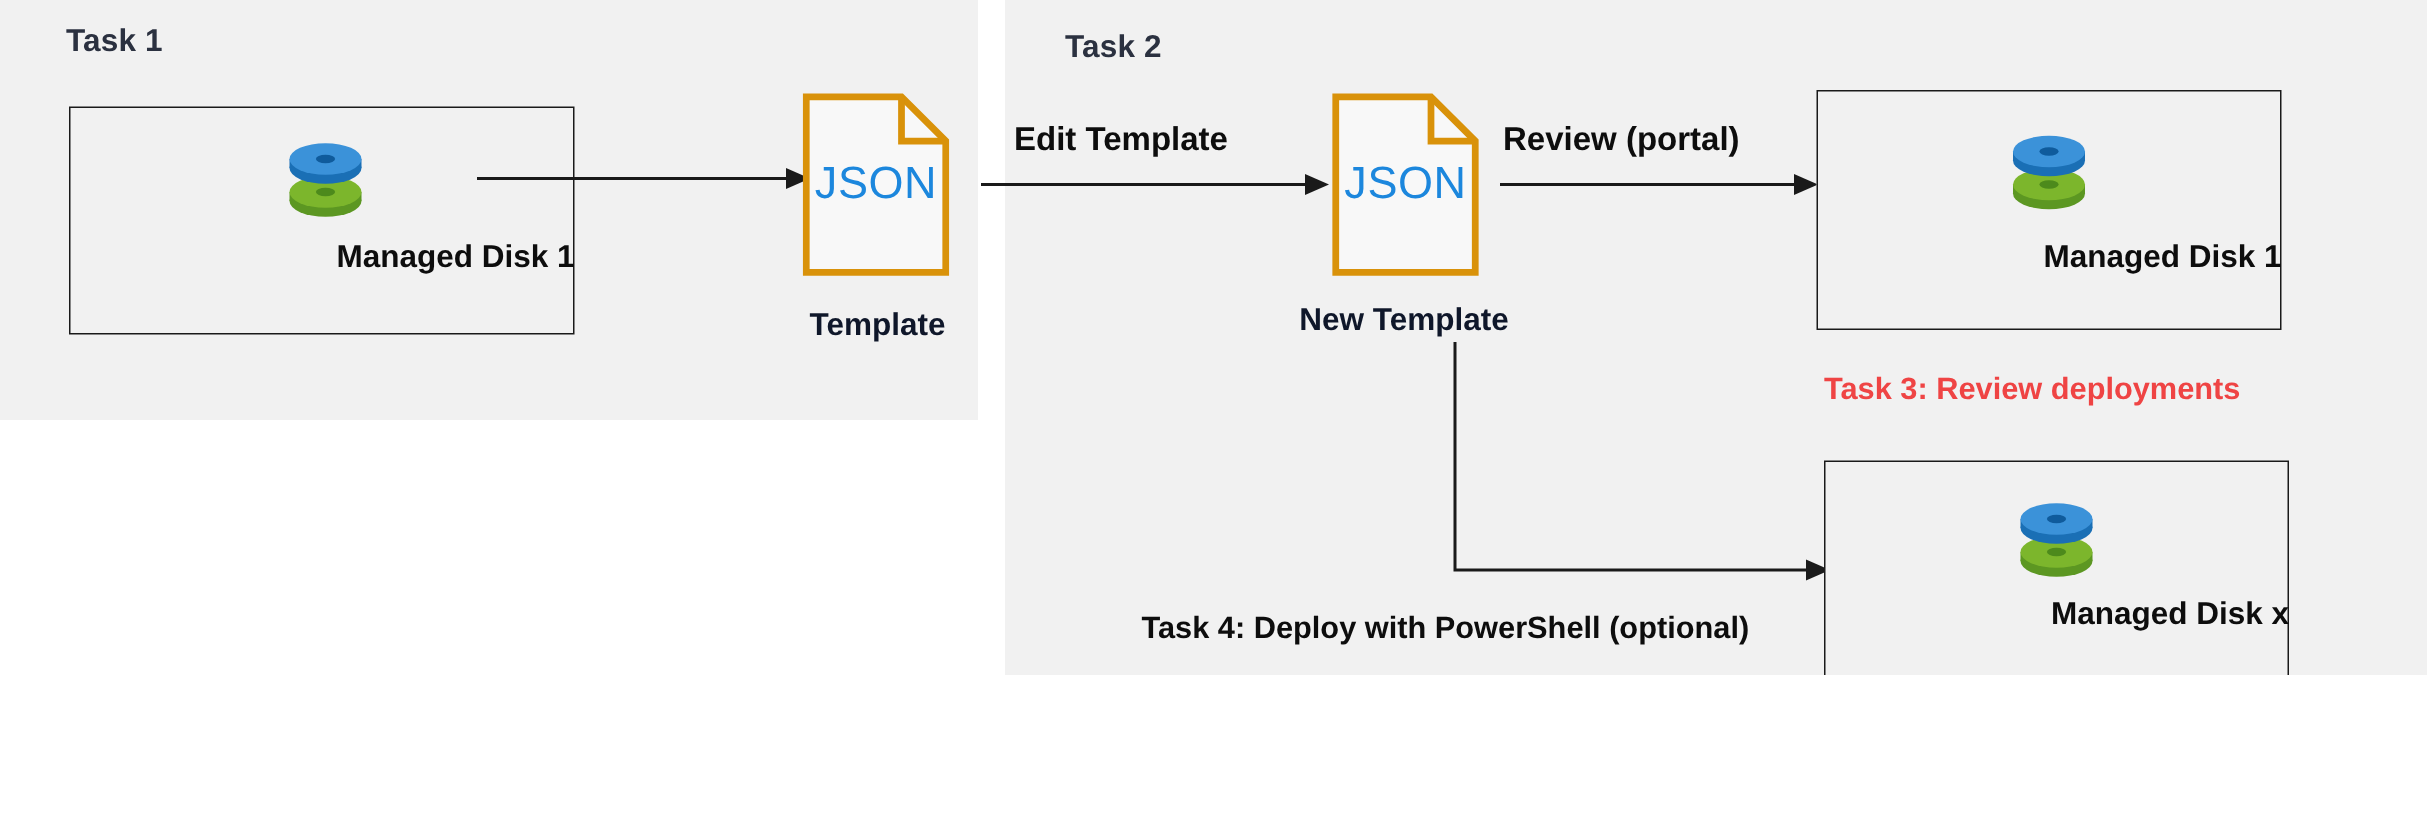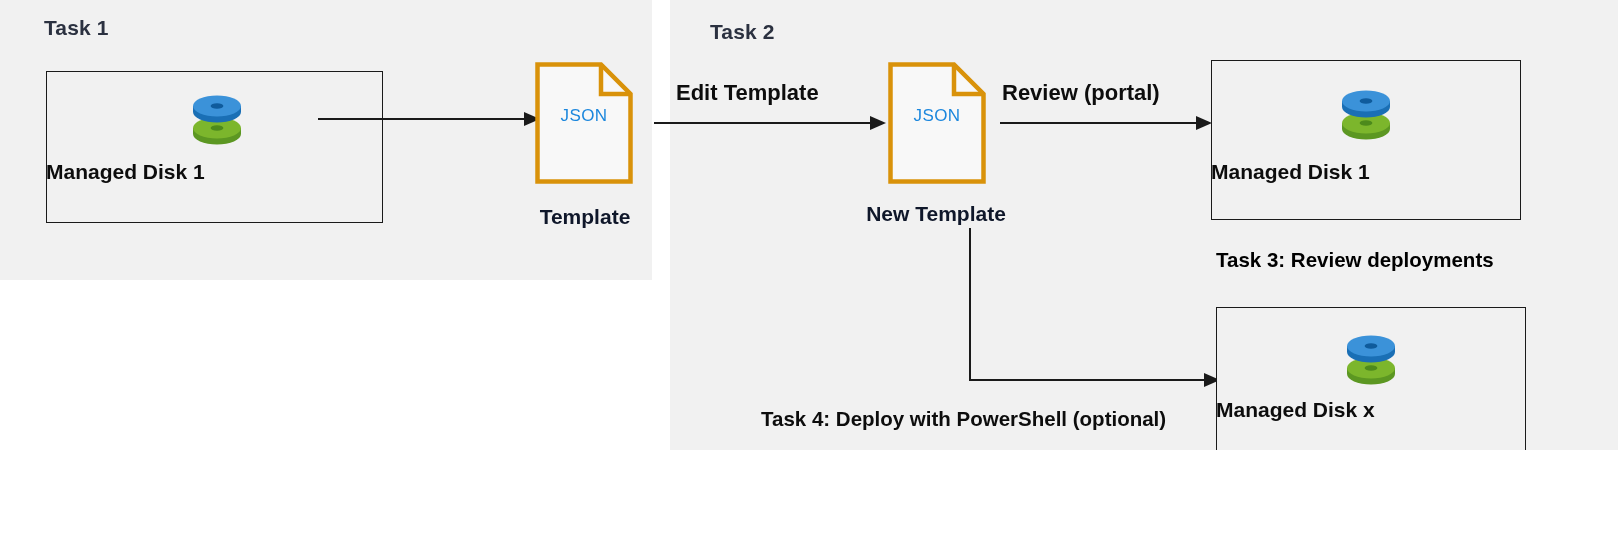--- a/index.html
+++ b/index.html
@@ -50,21 +50,21 @@
     position: absolute;
     width: 62px;
     height: 58px;
   }
   #disk-icon-left  { left: 186px;  top: 90px; }
   #disk-icon-right { left: 1335px; top: 85px; }
   #disk-icon-x     { left: 1340px; top: 330px; }
 
   .box-label {
     position: absolute;
-    text-align: left;
+    text-align: right;
     color: #0d0d0d;
     font-weight: bold;
     font-size: 21px;
     white-space: nowrap;
   }
   #label-disk1-left  { left: 46px;   top: 160px; width: 337px; }
   #label-disk1-right { left: 1211px; top: 160px; width: 310px; }
   #label-diskx       { left: 1216px; top: 398px; width: 310px; }
 
   
@@ -75,21 +75,21 @@
   }
   #json-doc-template    { left: 535px; top: 62px; }
   #json-doc-newtemplate { left: 888px; top: 62px; }
   .json-doc svg { display: block; width: 100%; height: 100%; }
   .json-doc-text {
     position: absolute;
     left: 0; right: 0;
     top: 44px;
     text-align: center;
     color: #1c87dd;
-    font-size: 17px;
+    font-size: 30px;
     font-weight: normal;
     letter-spacing: .4px;
   }
 
   .doc-caption {
     position: absolute;
     text-align: center;
     color: #0f172a;
     font-weight: bold;
     font-size: 21px;
@@ -117,21 +117,21 @@
     font-size: 20.5px;
     line-height: 29px;
     white-space: nowrap;
     margin-left: 37px;
   }
 
   #task3-note {
     position: absolute;
     left: 1216px;
     top: 248px;
-    color: #000000;
+    color: #ef4444;
     font-weight: bold;
     font-size: 20.5px;
     white-space: nowrap;
   }
 
   .connector {
     position: absolute;
     overflow: visible;
   }
   #conn-1 { left: 318px; top: 104px; width: 222px; height: 30px; }

